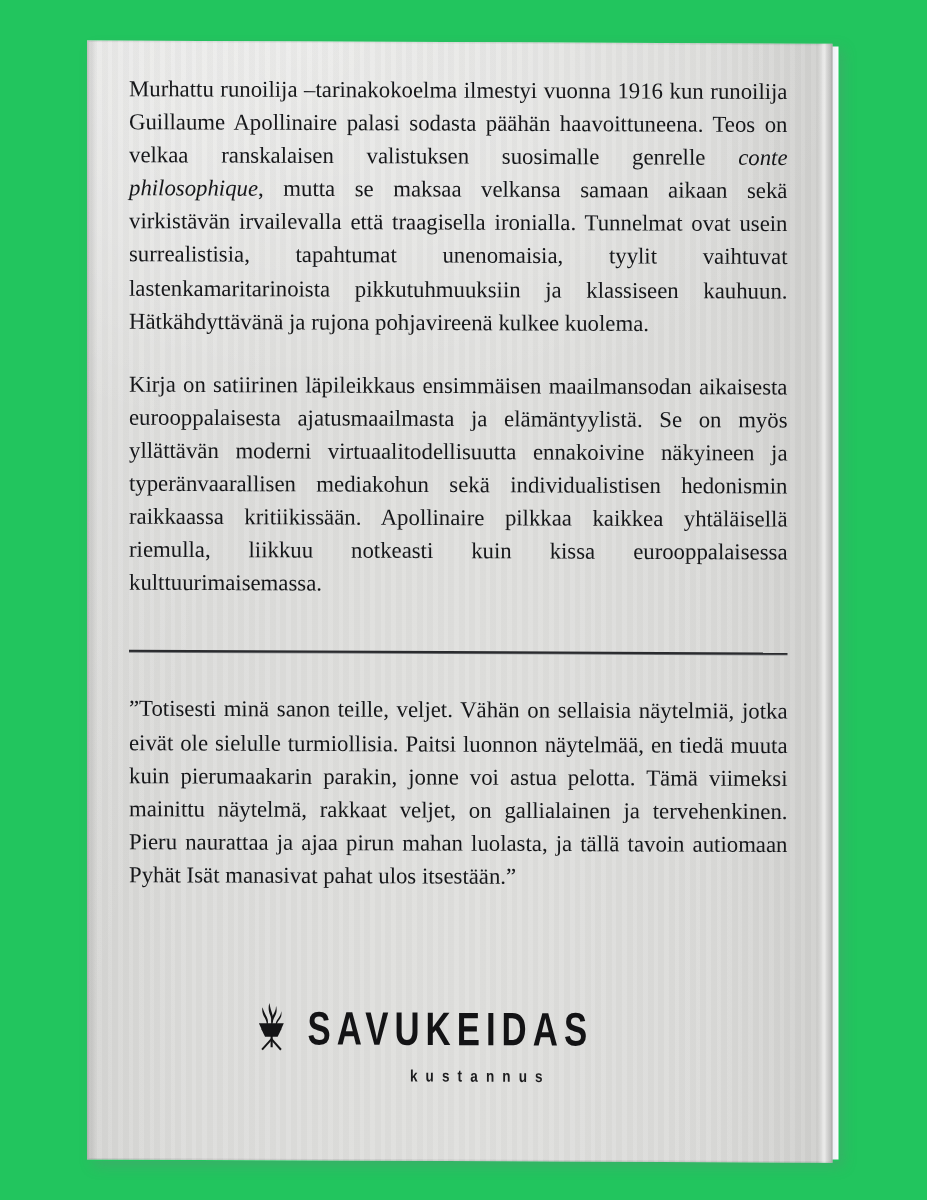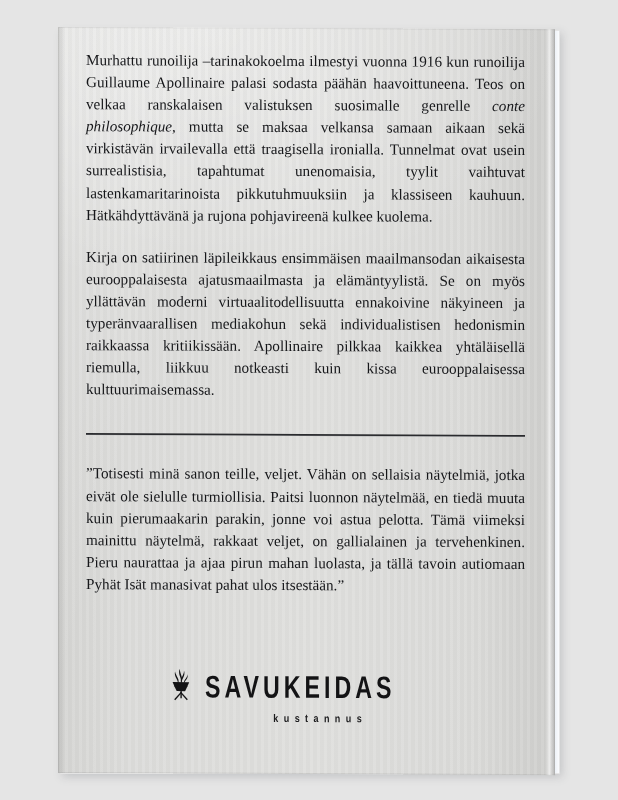--- a/index.html
+++ b/index.html
@@ -12,21 +12,21 @@
     height: 800px;
     overflow: hidden;
     font-family: "Liberation Serif", serif;
     position: relative;
   }
 
   
   #photo-stage {
     position: absolute;
     inset: 0;
-    background: #e5e5e5;
+    background: #22c55e;
   }
 
   
   #book-shadow {
     position: absolute;
     left: 60px;
     top: 30px;
     width: 500px;
     height: 744px;
     box-shadow: 2px 3px 9px rgba(120,124,130,0.30);

